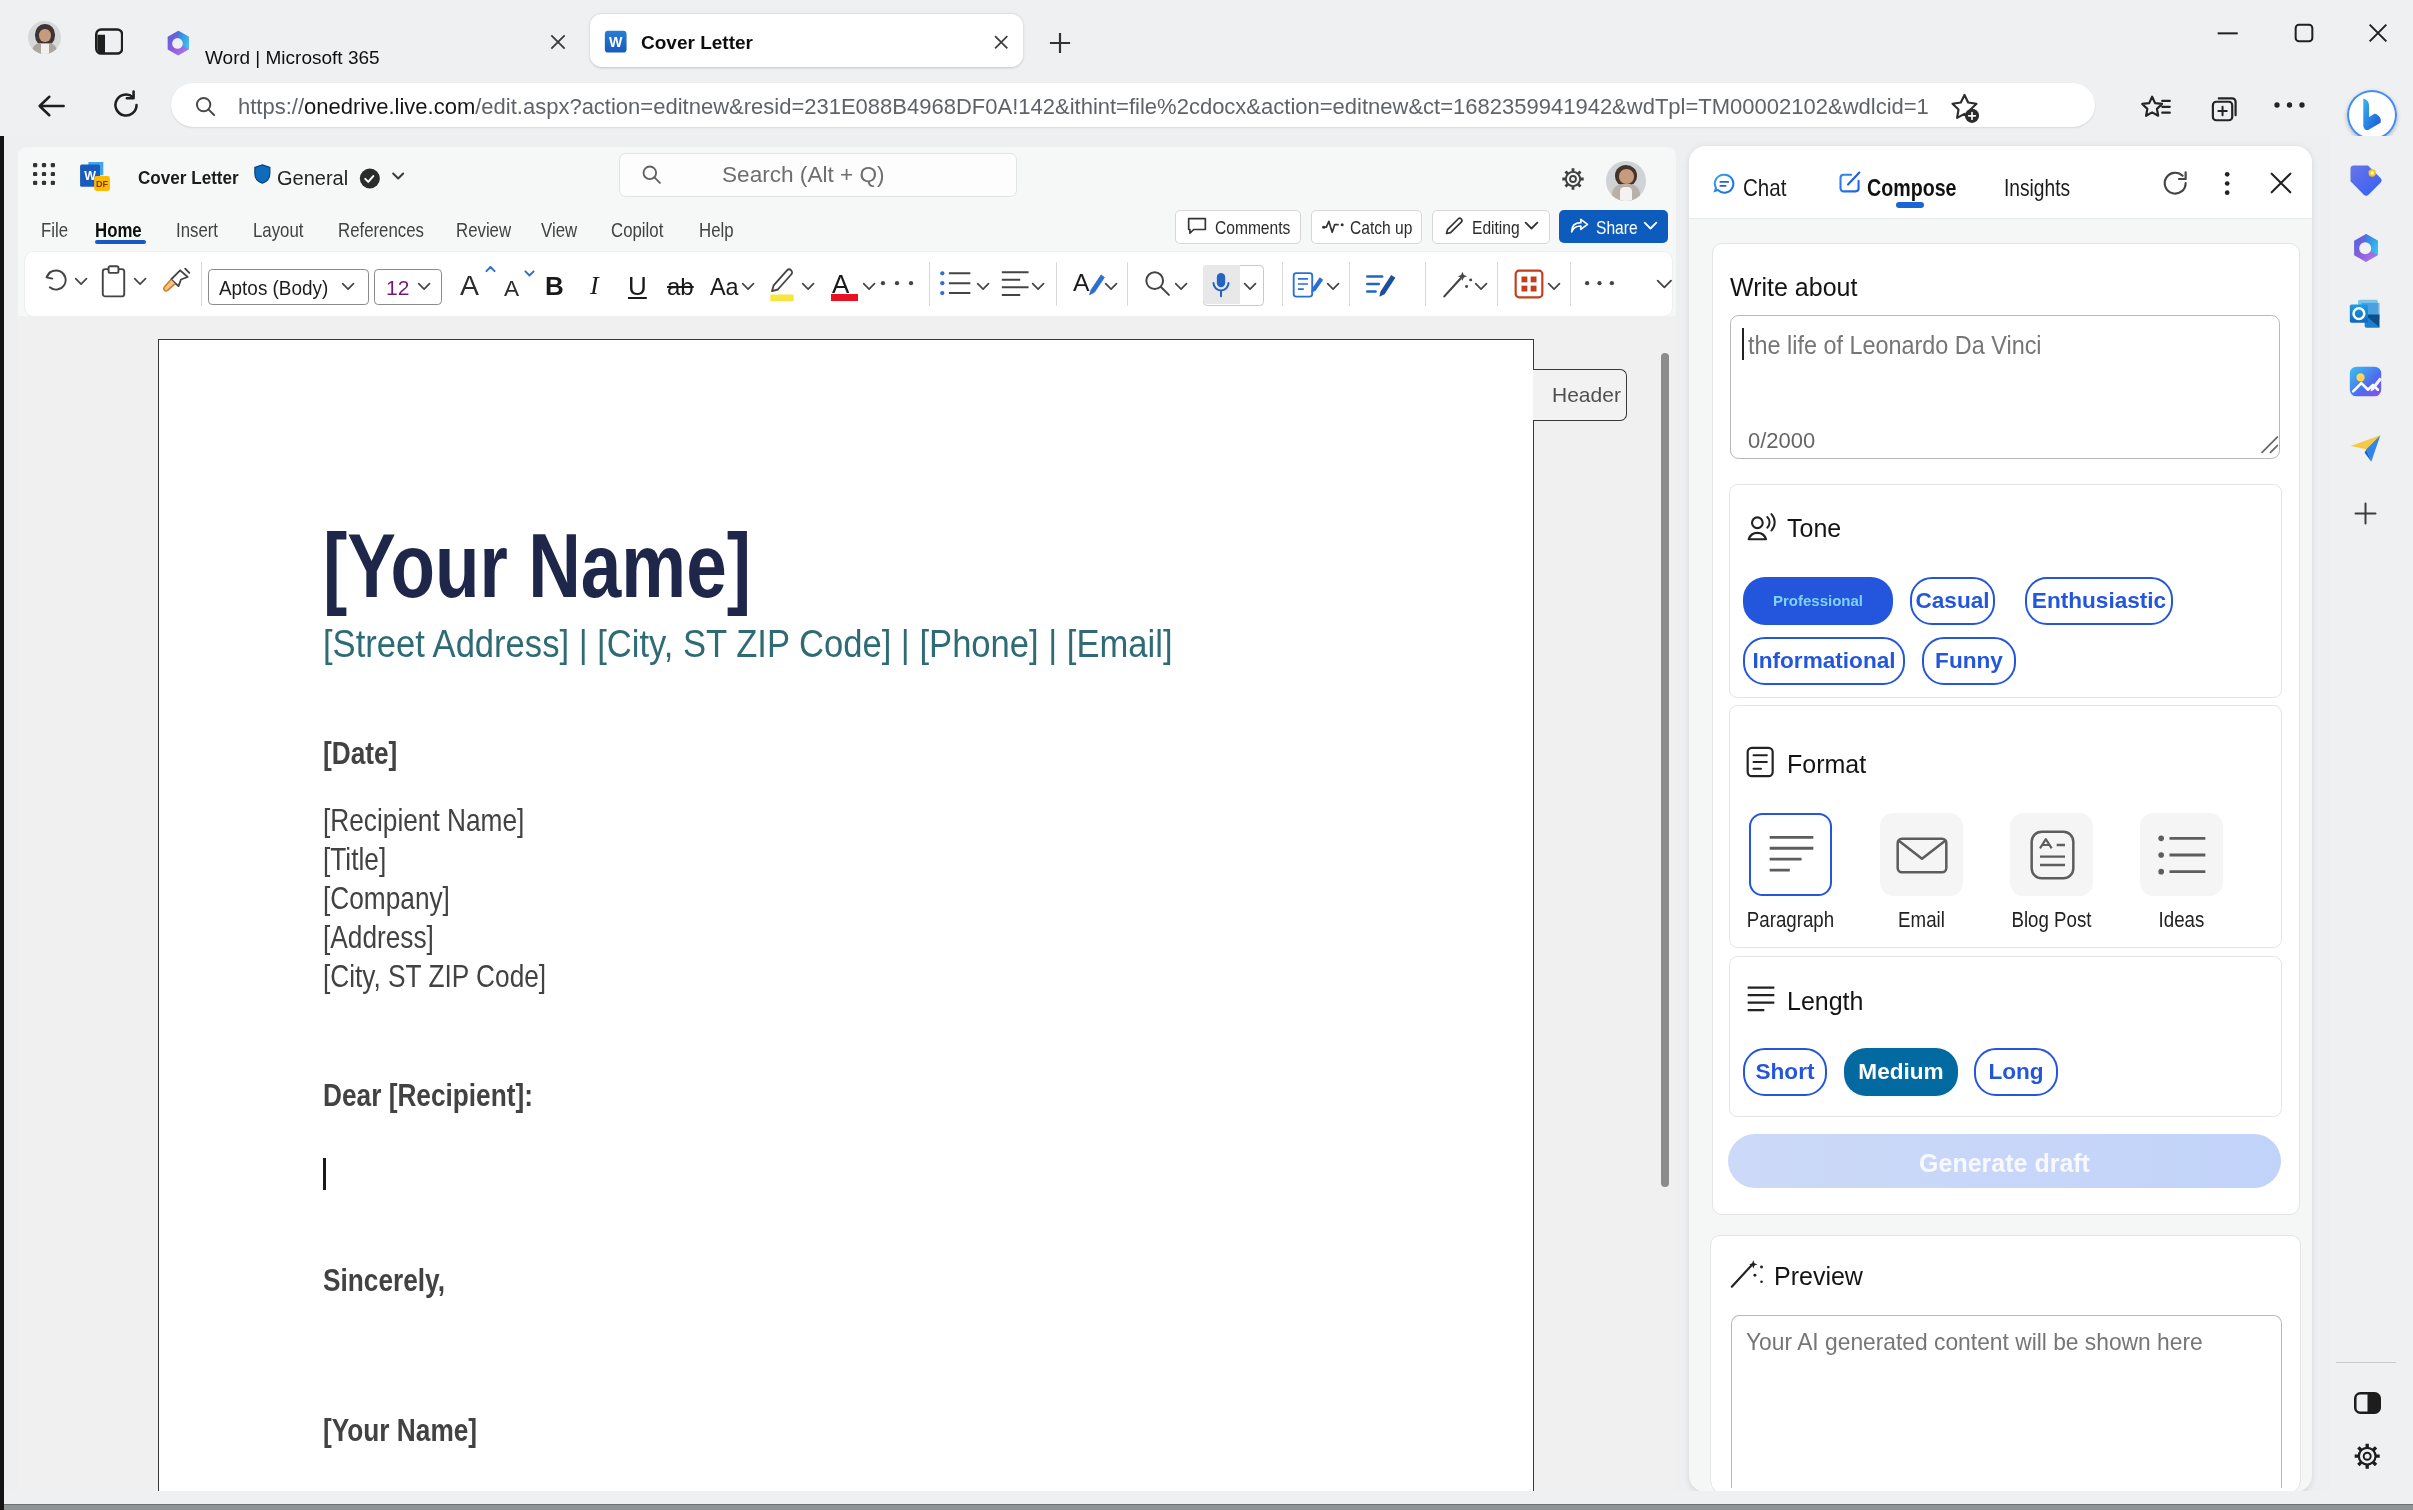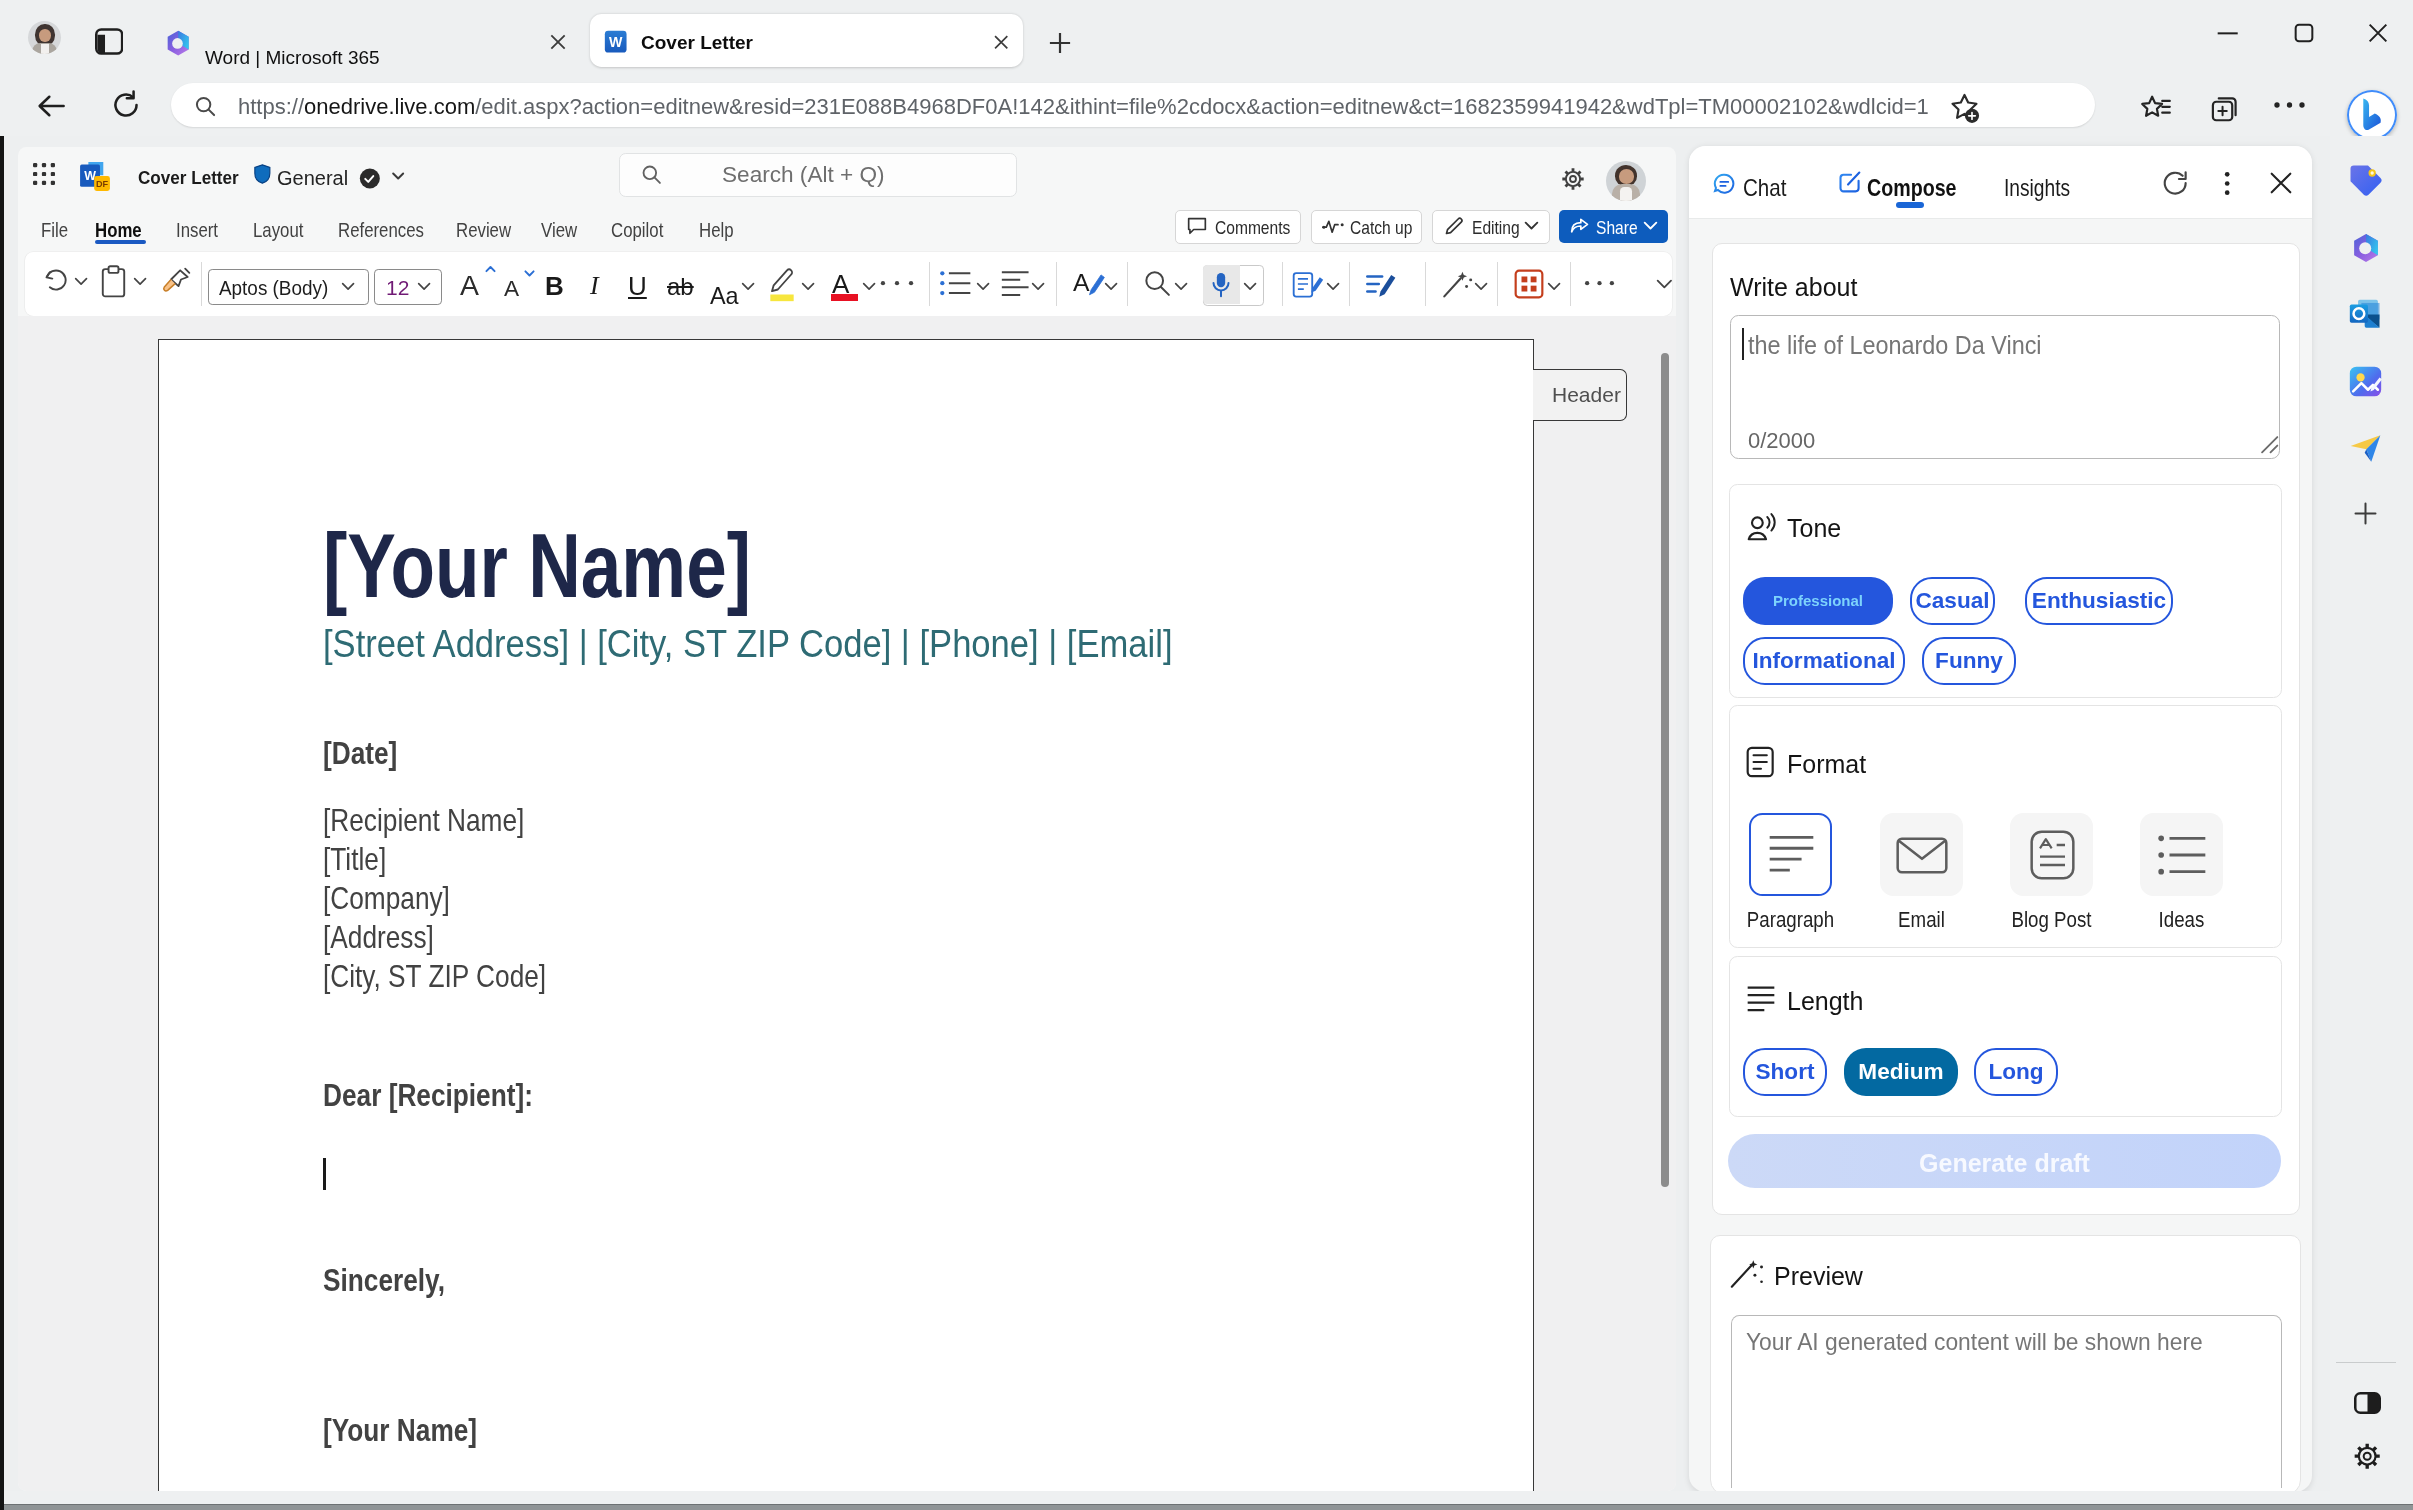--- a/index.html
+++ b/index.html
@@ -276,21 +276,21 @@
   </svg>
 <div class="abs" style="left:504px;top:276px;font-size:22.6px;color:#2b2b2b;">A</div>
 <svg class="sv" style="left:524px;top:270px" width="11" height="7.5" viewBox="0 0 16 11">
     <path d="M2 2 l6 6 6 -6" stroke="#2b6fd4" stroke-width="2.8" fill="none" stroke-linecap="round" stroke-linejoin="round"></path>
   </svg>
 
 <div class="abs" style="left:545px;top:271px;font-size:26px;font-weight:bold;color:#1a1a1a;">B</div>
 <div class="abs" style="left:590px;top:271px;font-size:26px;font-style:italic;color:#1a1a1a;font-family:'Liberation Serif',serif;">I</div>
 <div class="abs" style="left:628px;top:271px;font-size:26px;color:#1a1a1a;text-decoration:underline;">U</div>
 <div class="abs" style="left:667px;top:273px;font-size:24px;color:#1a1a1a;text-decoration:line-through;">ab</div>
-<div class="abs" style="left:710px;top:274px;font-size:23.4px;color:#1a1a1a;margin-top:9px;">Aa</div>
+<div class="abs" style="left:710px;top:274px;font-size:23.4px;color:#1a1a1a;">Aa</div>
 <svg class="sv" style="left:741px;top:282px" width="14.2" height="10" viewBox="0 0 17 12">
     <path d="M2 2 l6.5 6.5 6.5 -6.5" stroke="#444" stroke-width="2" fill="none" stroke-linecap="round" stroke-linejoin="round"></path>
   </svg>
 
 <svg class="sv" style="left:767px;top:267px" width="30" height="35" viewBox="0 0 36 42">
   <path d="M8 22 L24 4 a3.5 3.5 0 0 1 5 5 L13 27 l-7 2 Z" fill="none" stroke="#444" stroke-width="2.2" stroke-linejoin="round"></path>
   <rect x="4" y="33" width="28" height="8" fill="#f7e63d"></rect>
 </svg>
 <svg class="sv" style="left:801px;top:282px" width="14.2" height="10" viewBox="0 0 17 12">
     <path d="M2 2 l6.5 6.5 6.5 -6.5" stroke="#444" stroke-width="2" fill="none" stroke-linecap="round" stroke-linejoin="round"></path>

